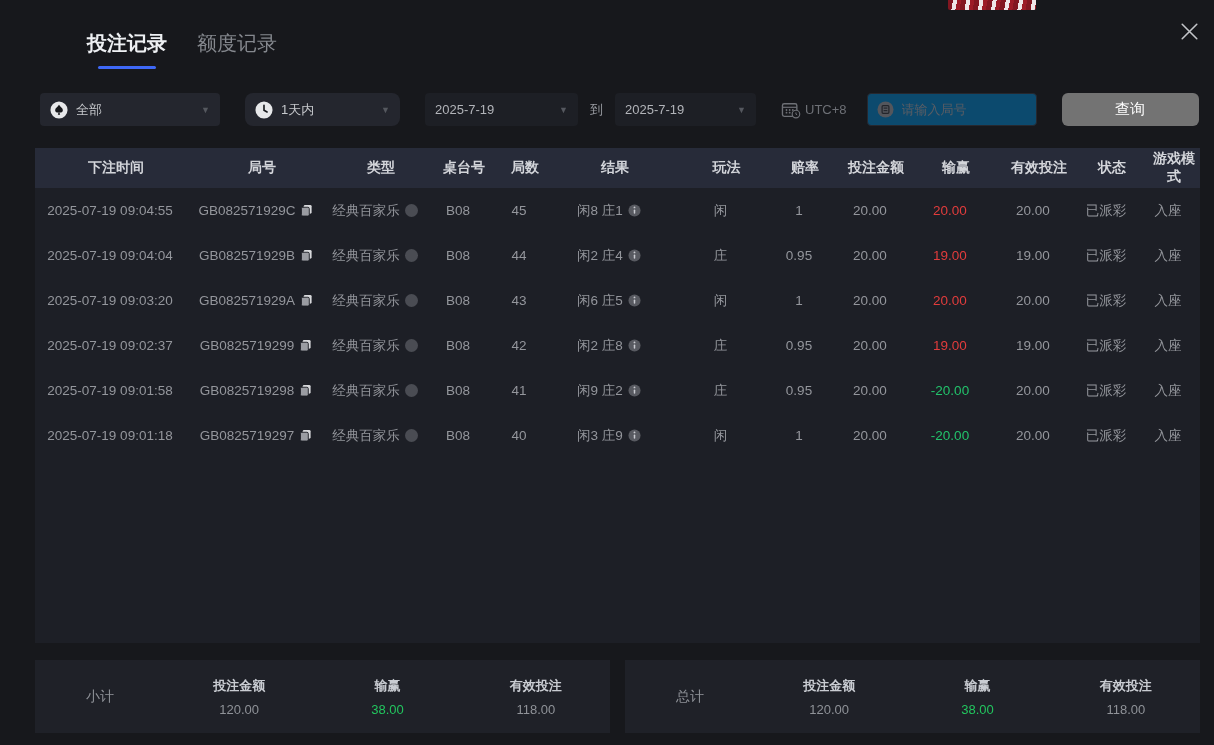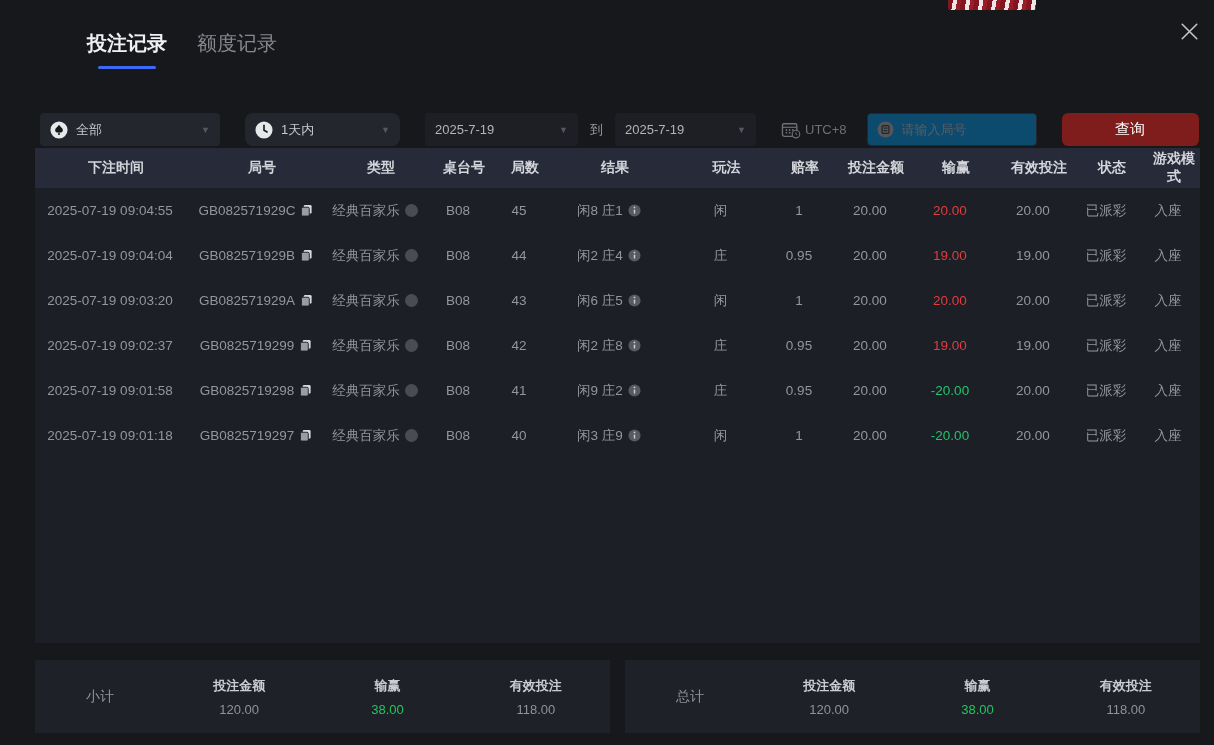--- a/index.html
+++ b/index.html
@@ -24,21 +24,21 @@
   .close-btn { position:absolute; right:8px; top:16px; width:34px; height:34px;
     display:flex; align-items:center; justify-content:center; cursor:pointer; }
 
   
   .tabs { position:absolute; left:40px; top:30px; display:flex; gap:30px; align-items:flex-start; }
   .tab { font-size:20px; color:#85888e; cursor:pointer; }
   .tab.active { color:#eef0f3; font-weight:bold;margin-left:47px; }
   .tab.active .underline { height:3px; background:#3e68f6; border-radius:2px; width:58px; margin:9px auto 0; }
 
   
-  .filters { position:absolute; left:40px; top:93px; height:33px; display:flex; align-items:center;margin-top:20px; }
+  .filters { position:absolute; left:40px; top:93px; height:33px; display:flex; align-items:center; }
   .dd {
     height:33px; background:#24262e; border-radius:4px; display:flex; align-items:center;
     padding:0 10px; cursor:pointer; position:relative;
   }
   .dd .dd-label { color:#c6c8cc; font-size:13px; margin-left:8px; }
   .dd .caret { position:absolute; right:10px; color:#55585f; font-size:9px; }
   .dd.dark { background:#1d1f25; }
   .dd.dark .dd-label { color:#b2b4b9; margin-left:0; }
   .dd1 { width:180px; margin-right:25px; }
   .dd2 { width:155px; margin-right:25px;border-radius:8px; }
@@ -48,21 +48,21 @@
   .tz { display:flex; align-items:center; gap:4px; color:#6e7076; font-size:13px; margin-right:20px;text-align:right; }
   .round-input-wrap { position:relative; width:170px; margin-right:25px; }
   .round-input {
     width:170px; height:33px; background:#0c4a6e; border:1px solid #26282f; border-radius:4px;
     color:#c6c8cc; font-size:13px; padding:0 10px 0 34px; outline:none;
     font-family:"Liberation Sans","DejaVu Sans",sans-serif;
   }
   .round-input::placeholder { color:#5a5d64; }
   .input-icon { position:absolute; left:10px; top:8px; }
   .query-btn {
-    width:137px; height:33px; background:#7f1d1d; border:none; border-radius:6px;
+    width:137px; height:33px; background:#737373; border:none; border-radius:6px;
     color:#ffffff; font-size:15px; cursor:pointer;
     font-family:"Liberation Sans","DejaVu Sans",sans-serif;
   }
 
   
   :root { --cols: 150px 142px 96px 70px 52px 128px 95px 62px 80px 80px 86px 60px 1fr; }
   .table-panel { position:absolute; left:35px; top:148px; width:1165px; height:495px; background:#1d1f26; }
   .thead {
     height:40px; background:#272b39; display:grid; grid-template-columns:var(--cols);
     align-items:center;

